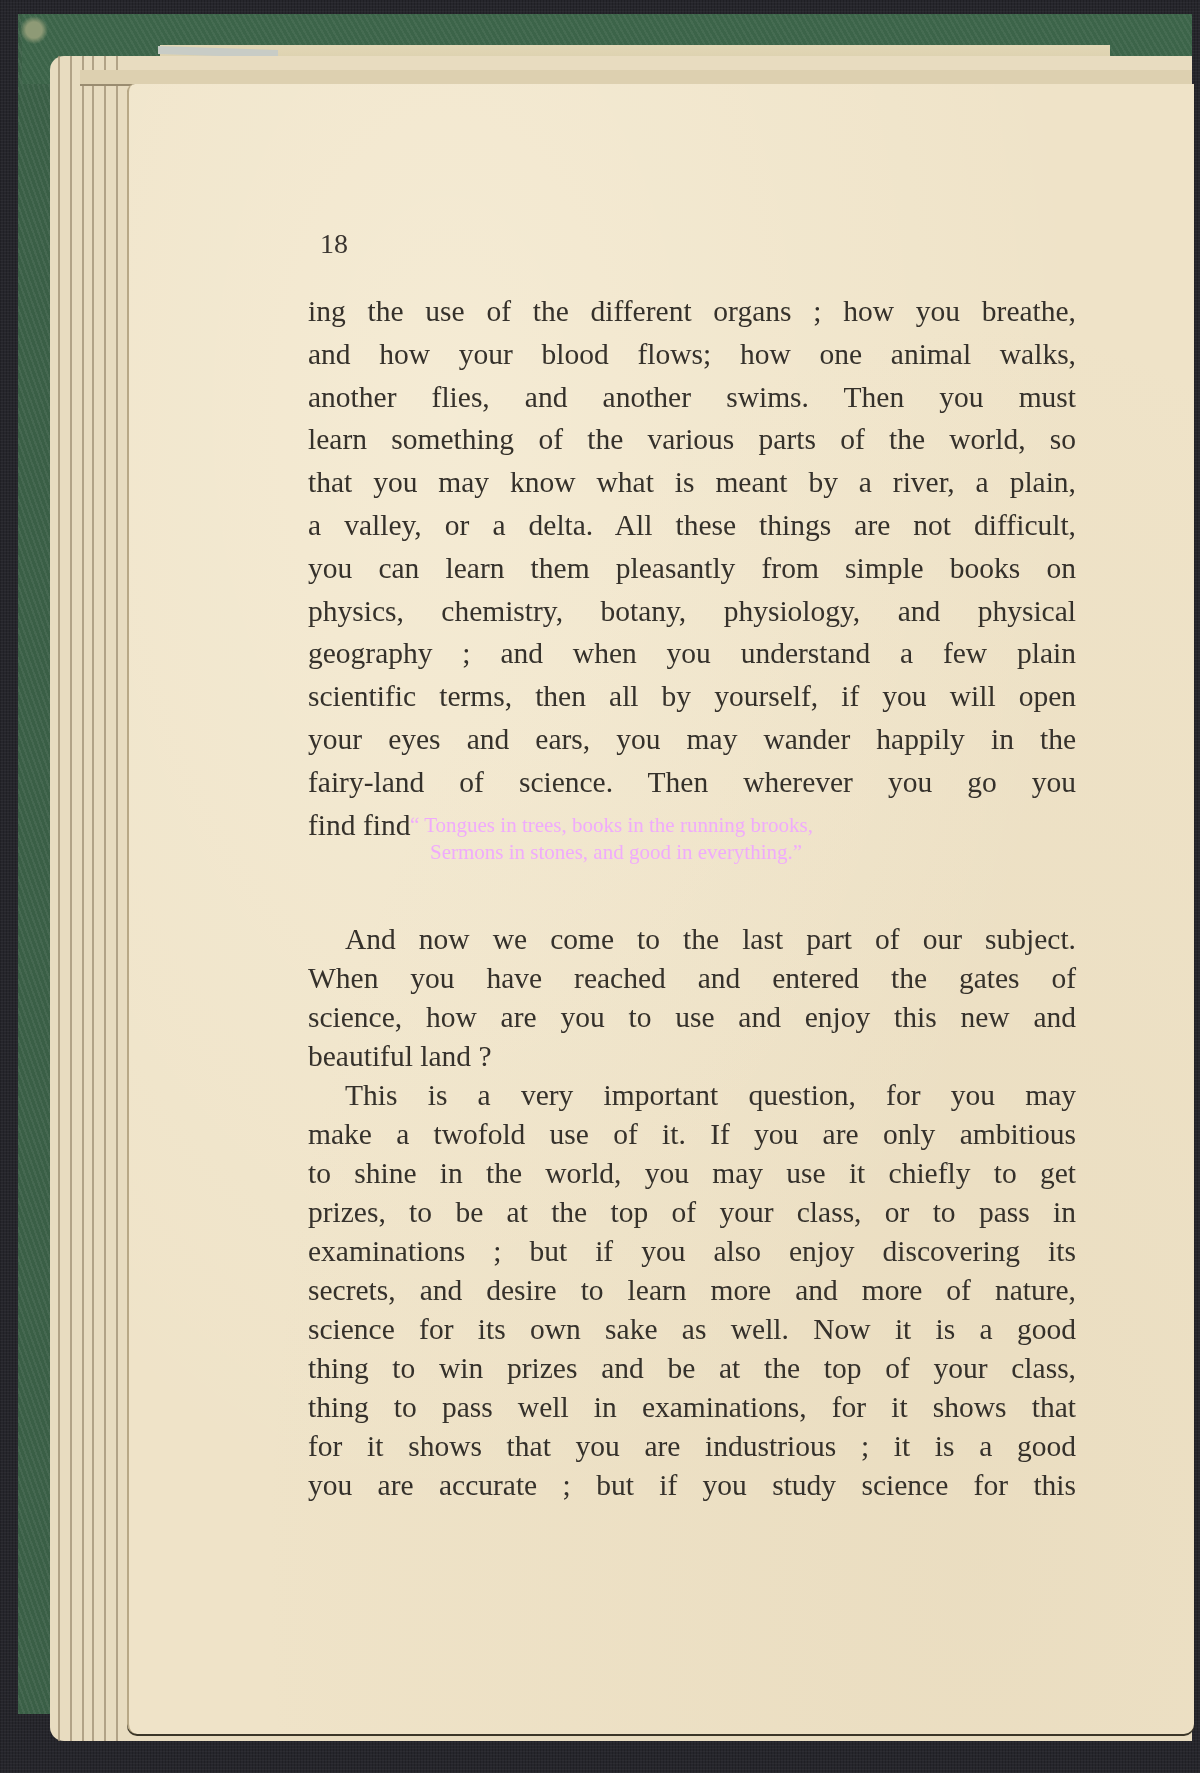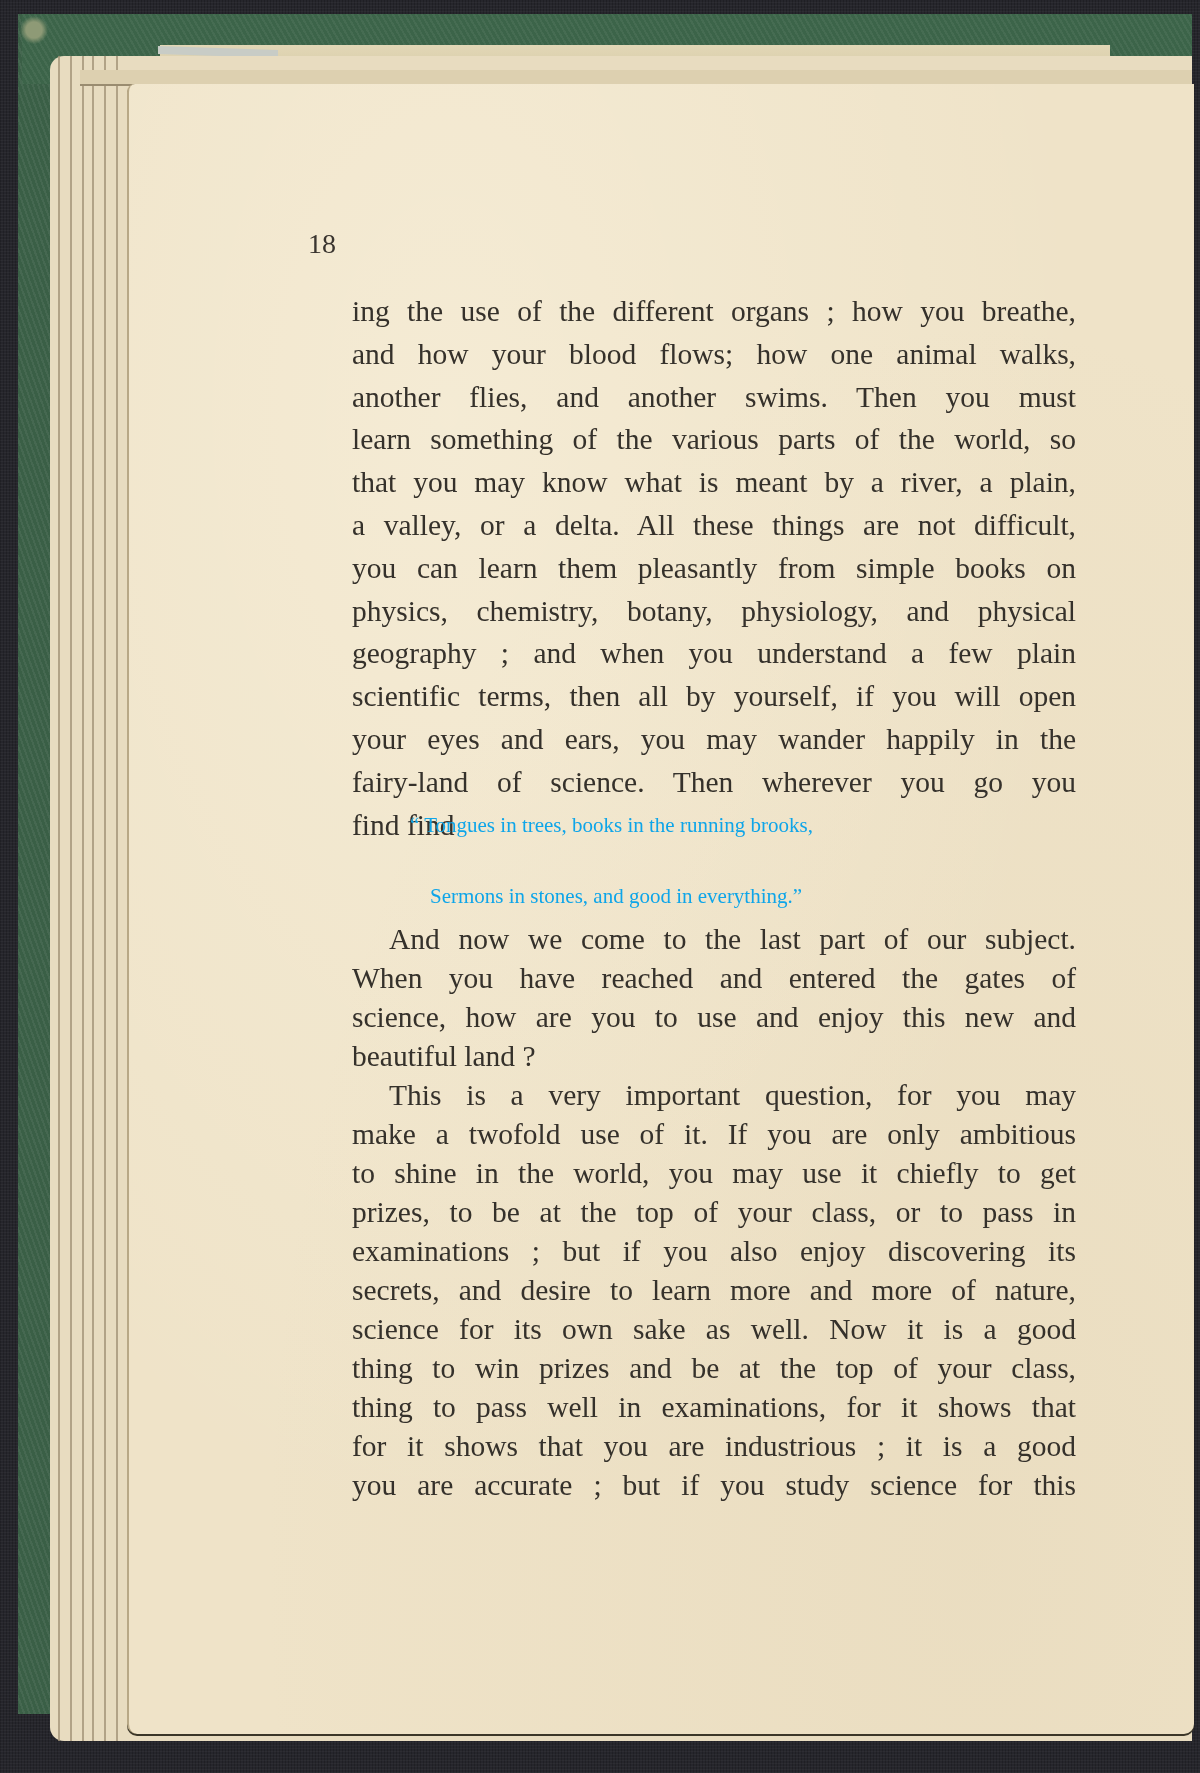--- a/index.html
+++ b/index.html
@@ -49,49 +49,49 @@
     position: absolute; left: 127px; top: 84px; width: 1065px; height: 1650px;
     background: #efe3c8;
     background-image:
       radial-gradient(ellipse at 30% 20%, rgba(255,250,235,0.35), transparent 60%),
       radial-gradient(ellipse at 80% 90%, rgba(200,180,140,0.12), transparent 60%);
     border-left: 2px solid #b8a886;
     border-radius: 8px 0 10px 10px;
     box-shadow: 0 2px 0 #3b3628;
   }
   .header {
-    position: absolute; left: 308px; top: 224px; width: 770px; height: 40px;
+    position: absolute; left: 320px; top: 224px; width: 770px; height: 40px;
     color: #3a3530;
   }
   .page-number {
     position: absolute; left: 0; top: 0; font-size: 28px; line-height: 40px;
     font-family: "Liberation Serif", serif;
   }
   .running-title {
     position: absolute; left: 87px; top: 0; font-size: 27px; line-height: 40px;
     font-style: italic; letter-spacing: 1.6px;
     font-family: "Liberation Serif", serif;
   }
   .text-block {
     position: absolute; left: 308px; width: 768px; color: #35312b;
     font-size: 29.5px;
   }
   .line {
     display: block; height: 39px; line-height: 39px; white-space: nowrap;
-    text-align: justify; text-align-last: justify; margin-left: 44px;
+    text-align: justify; text-align-last: justify;
   }
   .line.last { text-align-last: left; }
   .line.indent { padding-left: 37px; }
   #para-1 .line { height: 42.8px; line-height: 42.8px; }
   .quote {
-    position: absolute; left: 410px; top: 812px; color: #0ea5e9;
+    position: absolute; left: 410px; top: 812px; color: #f0abfc;
     font-size: 21px;
   }
   .quote .qline { display: block; height: 27px; line-height: 27px; white-space: nowrap; }
-  .quote .qline.second { padding-left: 20px; margin-top: 44px; }
+  .quote .qline.second { padding-left: 20px; }
 </style>
 </head>
 <body>
 
 <div class="cover-left"></div>
 <div class="cover-top"></div>
 <div class="cover-corner"></div>
 <div class="top-sheet"></div>
 <div class="top-sheet-tab"></div>
 

